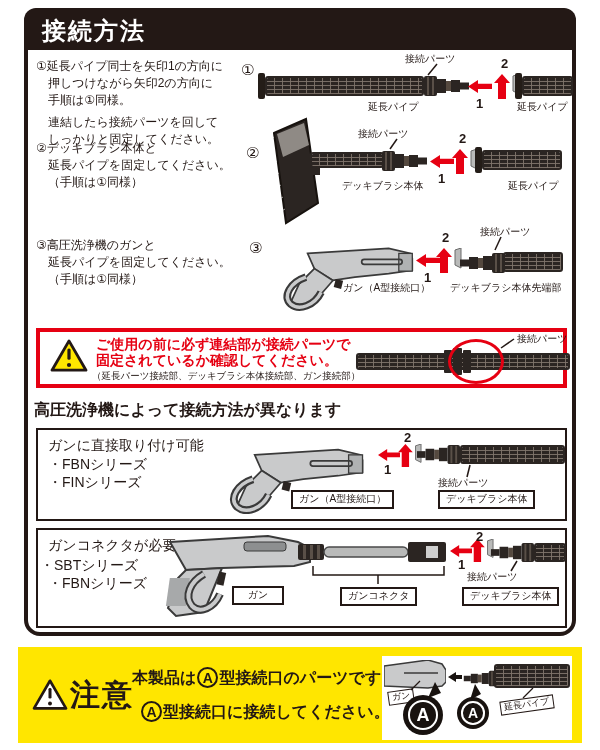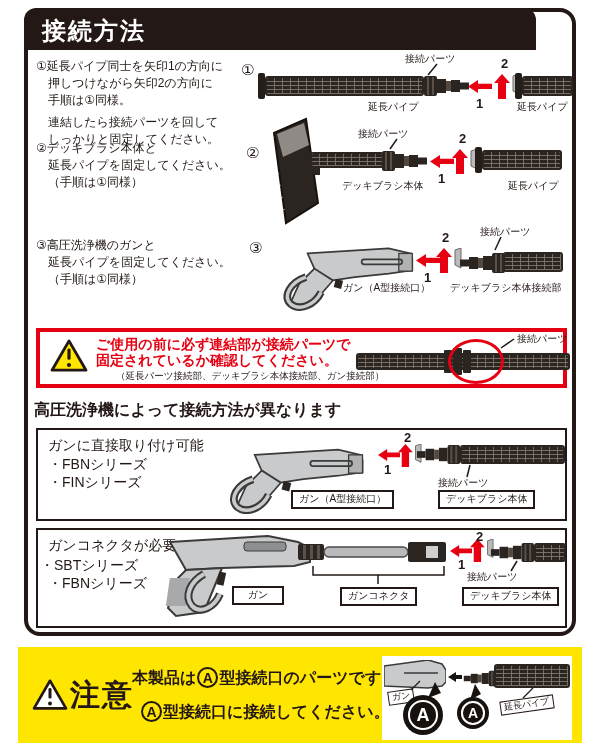--- a/index.html
+++ b/index.html
@@ -7,35 +7,35 @@
     --red:#e60012;
     --yellow:#ffe600;
     --pipe:#2b2522;
     --gun:#c9cacb;
   }
   *{box-sizing:border-box;margin:0;padding:0}
   body{background:#fff;font-family:"Liberation Sans","DejaVu Sans",sans-serif;}
   .page{position:relative;width:600px;height:750px;background:#fff;overflow:hidden;color:var(--ink);}
   .abs{position:absolute;}
   .frame{position:absolute;left:24px;top:8px;width:552px;height:628px;border:4px solid var(--ink);border-radius:16px;background:#fff;}
-  .header{position:absolute;left:24px;top:8px;width:512px;height:42px;background:var(--ink);border-radius:12px 12px 0 0;}
+  .header{position:absolute;left:24px;top:8px;width:552px;height:42px;background:var(--ink);border-radius:12px 12px 0 0;}
   .header-title{position:absolute;left:18px;top:7px;font-size:24px;font-weight:bold;color:#fff;letter-spacing:2px;}
   .stepline{position:absolute;font-size:12px;font-weight:500;color:var(--ink);white-space:nowrap;line-height:1;}
   .marker{position:absolute;font-size:15px;color:var(--ink);line-height:1;}
   .lbl{position:absolute;font-size:10px;color:var(--ink);white-space:nowrap;line-height:1;}
   .num{position:absolute;font-size:13px;font-weight:bold;color:var(--ink);line-height:1;}
   .pipe{position:absolute;background-color:var(--pipe);border:2px solid var(--pipe);background-clip:padding-box;border-radius:3px;
         background-image:repeating-linear-gradient(180deg, rgba(128,117,108,0) 0 3px, rgba(128,117,108,.9) 3px 4px),
                          repeating-linear-gradient(90deg, rgba(128,117,108,0) 0 7px, rgba(128,117,108,.9) 7px 8px);}
   .cap{position:absolute;background:#241d18;border-radius:2px;}
   .blk{position:absolute;background:var(--pipe);border-radius:1px;}
   .tagbox{position:absolute;border:2px solid var(--ink);background:#fff;font-size:10px;line-height:1.25;padding:1px 6px;white-space:nowrap;color:var(--ink);}
   .warnbox{position:absolute;left:36px;top:328px;width:531px;height:60px;border:4px solid var(--red);background:#fff;}
   .wline{position:absolute;font-size:14px;font-weight:bold;color:var(--red);white-space:nowrap;line-height:1;}
-  .wnote{position:absolute;font-size:9.5px;color:var(--ink);white-space:nowrap;line-height:1;margin-left:24px;}
+  .wnote{position:absolute;font-size:9.5px;color:var(--ink);white-space:nowrap;line-height:1;}
   .heading{position:absolute;left:34px;top:400px;font-size:16px;font-weight:bold;color:var(--ink);white-space:nowrap;}
   .cbox{position:absolute;border:2.5px solid var(--ink);background:#fff;}
   .cbox-title{position:absolute;font-size:14px;color:var(--ink);white-space:nowrap;line-height:1;text-align:right;}
   .redcircle{position:absolute;border:3.5px solid var(--red);border-radius:50%;background:transparent;}
   .caution{position:absolute;left:18px;top:647px;width:564px;height:96px;background:var(--yellow);}
   .caution-title{position:absolute;left:70px;top:675px;font-size:30px;font-weight:bold;color:var(--ink);letter-spacing:2px;}
   .cline{position:absolute;display:flex;align-items:center;font-size:16px;font-weight:bold;color:var(--ink);white-space:nowrap;line-height:1;}
   .circleA{display:inline-flex;width:21px;height:21px;border:2.5px solid var(--ink);border-radius:50%;align-items:center;justify-content:center;font-size:14px;font-weight:bold;margin:0 1px;background:transparent;flex:0 0 auto;}
   .inset{position:absolute;left:382px;top:656px;width:190px;height:84px;background:#fff;}
   .smalltag{position:absolute;border:1.5px solid var(--ink);background:#fff;font-size:9px;padding:0 3px;line-height:1.3;white-space:nowrap;transform:rotate(-8deg);color:var(--ink);}
@@ -168,21 +168,21 @@
       <rect x="22" y="7" width="5" height="10" fill="#55493f"></rect>
     <rect x="27" y="6" width="9" height="12" fill="#2b2522"></rect>
       <rect x="36" y="8.5" width="9" height="7" fill="#2b2522"></rect>
   </svg>
   <div class="pipe" style="left:503px;top:252px;width:60px;height:20px"></div>
   <div class="lbl" style="left:480px;top:227px">接続パーツ</div>
   <svg class="abs" style="left:490px;top:236px" width="14" height="15">
       <line x1="11" y1="1" x2="5" y2="14" stroke="#231815" stroke-width="1.5"></line>
     </svg>
   <div class="lbl" style="left:343px;top:283px">ガン（A型接続口）</div>
-  <div class="lbl" style="left:450px;top:283px">デッキブラシ本体接続部</div>
+  <div class="lbl" style="left:450px;top:283px">デッキブラシ本体先端部</div>
 
   <div class="warnbox"></div>
   <svg class="abs" style="left:50px;top:339px" width="38" height="34" viewBox="0 0 40 36">
     <polygon points="20,2 38,33 2,33" fill="#ffe600" stroke="#231815" stroke-width="3" stroke-linejoin="round"></polygon>
     <rect x="18.3" y="10" width="3.4" height="12" rx="1.6" fill="#231815"></rect>
     <circle cx="20" cy="27.5" r="2.2" fill="#231815"></circle>
   </svg>
   <div class="wline" style="left:96px;top:337px">ご使用の前に必ず連結部が接続パーツで</div>
   <div class="wline" style="left:96px;top:353px">固定されているか確認してください。</div>
   <div class="wnote" style="left:92px;top:371px">（延長パーツ接続部、デッキブラシ本体接続部、ガン接続部）</div>

